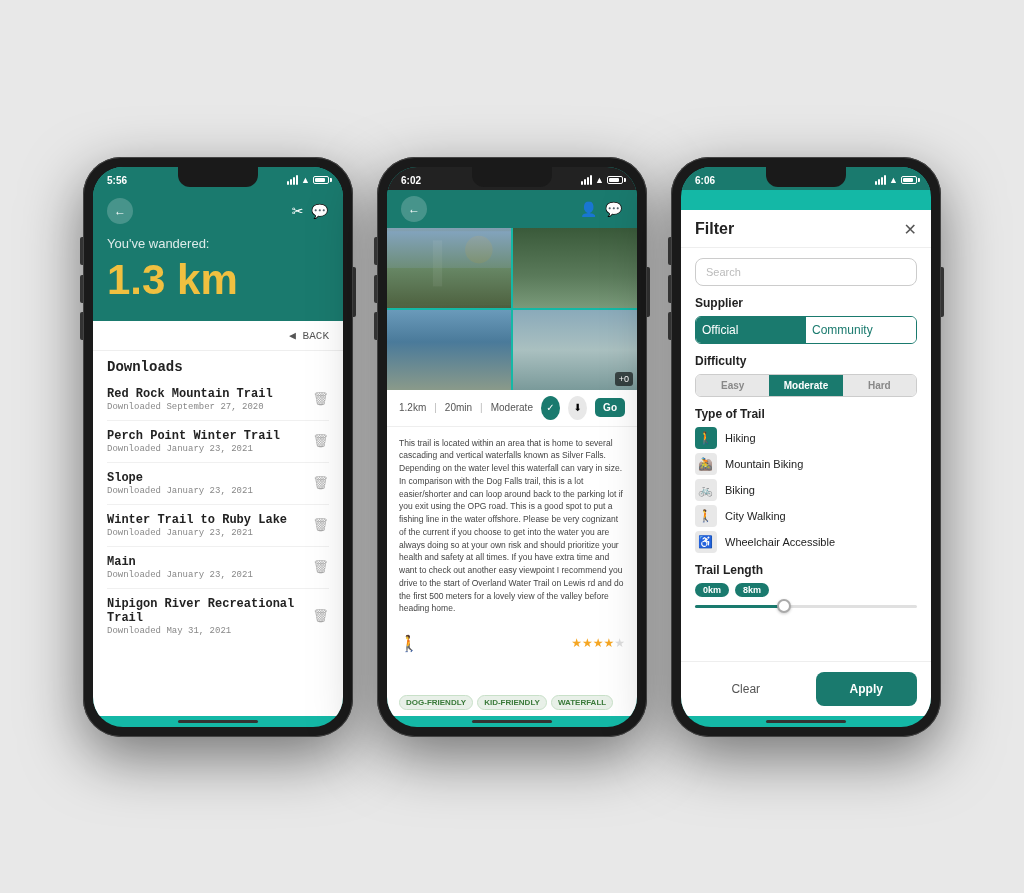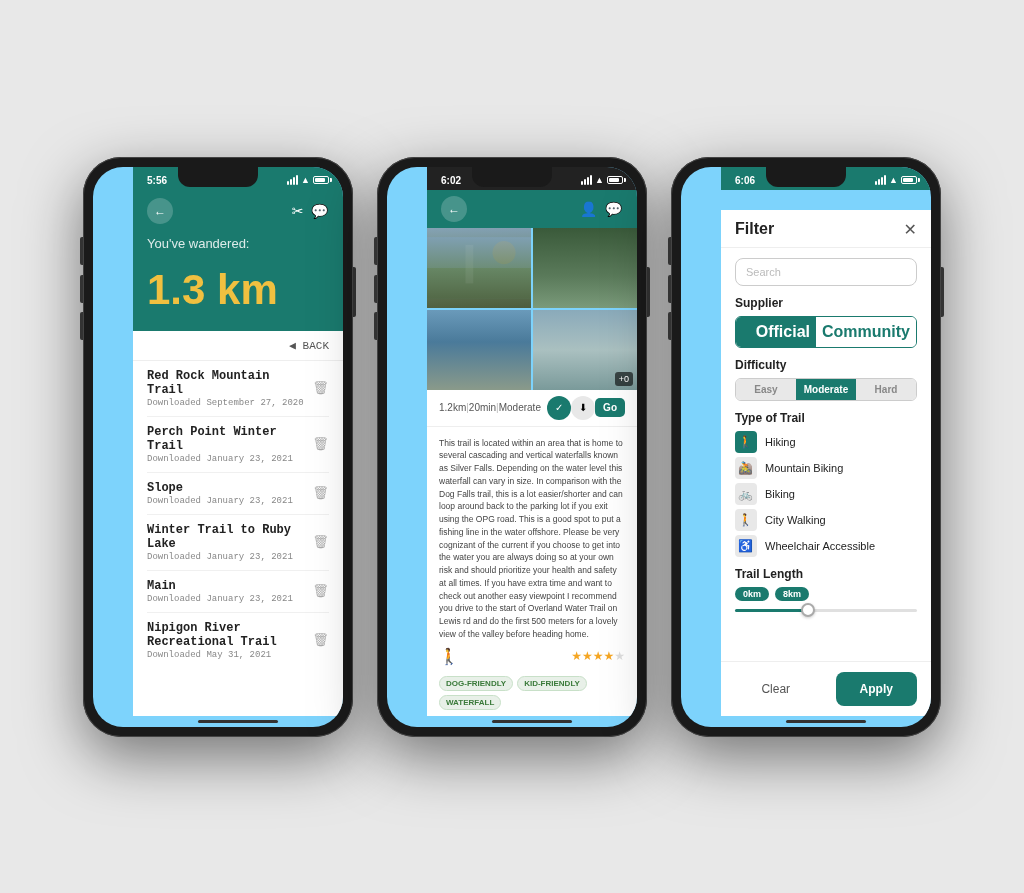--- a/index.html
+++ b/index.html
@@ -28,25 +28,24 @@
       padding: 10px;
       box-shadow: 0 20px 60px rgba(0,0,0,0.5), inset 0 0 0 1px #444;
       position: relative;
       flex-shrink: 0;
     }
     .phone-inner {
       width: 100%;
       height: 100%;
       border-radius: 30px;
       overflow: hidden;
-      background: #7dd3fc;
+      background: #14b8a6;
       position: relative;
       display: flex;
       flex-direction: column;
-      padding-left: 40px;
     }
     .phone-notch {
       position: absolute;
       top: 10px;
       left: 50%;
       transform: translateX(-50%);
       width: 80px;
       height: 20px;
       background: #1a1a1a;
       border-radius: 0 0 12px 12px;
@@ -166,21 +165,21 @@
       font-size: 12px;
     }
     .nav-icons { display: flex; gap: 8px; }
     .nav-icon {
       color: #fff;
       font-size: 14px;
     }
     .wandered-label {
       color: rgba(255,255,255,0.85);
       font-size: 13px;
-      margin-bottom: 18px;
+      margin-bottom: 8px;
     }
     .wandered-distance {
       color: #f0c040;
       font-size: 42px;
       font-weight: 700;
       line-height: 1;
     }
     .phone1-body {
       flex: 1;
       background: #fff;
@@ -302,20 +301,21 @@
     }
     .photo-cell-4::before {
       content: '';
       position: absolute;
       top: 0; left: 0; right: 0; bottom: 0;
       background: linear-gradient(180deg, #8aaaba 0%, #aac0c0 50%, #7a9a9a 100%);
     }
     .trail-info-bar {
       display: flex;
       align-items: center;
+      gap: 8px;
       padding: 6px 12px;
       border-bottom: 1px solid #eee;
       background: #fff;
       flex-shrink: 0;
     }
     .trail-info-bar span {
       font-size: 10px;
       color: #555;
     }
     .trail-info-bar .sep { color: #bbb; }
@@ -389,20 +389,21 @@
       flex-wrap: wrap;
     }
     .tag {
       background: #e8f0e8;
       color: #3a7a3a;
       border-radius: 10px;
       padding: 2px 6px;
       font-size: 8px;
       font-weight: 600;
       border: 1px solid #c8e0c8;
+      margin-top: 32px;
     }
     .filter-header {
       background: #fff;
       display: flex;
       justify-content: space-between;
       align-items: center;
       padding: 10px 14px 8px;
       border-bottom: 1px solid #eee;
       flex-shrink: 0;
       margin-top: 20px;
@@ -441,23 +442,23 @@
     }
     .toggle-group {
       display: flex;
       border-radius: 6px;
       overflow: hidden;
       border: 1.5px solid #1a7a6e;
     }
     .toggle-btn {
       flex: 1;
       padding: 6px;
-      text-align: right;
-      font-size: 16px;
-      font-weight: 700;
+      text-align: left;
+      font-size: 12px;
+      font-weight: 400;
     }
     .toggle-btn.active {
       background: #1a7a6e;
       color: #fff;
     }
     .toggle-btn.inactive {
       background: #fff;
       color: #1a7a6e;
     }
     .toggle-group-gray {
@@ -611,20 +612,21 @@
           </div>
         </div>
         <div class="wandered-label">You've wandered:</div>
         <div class="wandered-distance">1.3 km</div>
       </div>
 
       <div class="phone1-body">
         <div class="back-nav">
           <span>◀ BACK</span>
         </div>
+        <div class="section-title">Downloads</div>
         <div class="download-list">
           <div class="download-item">
             <div class="download-info">
               <div class="trail-name">Red Rock Mountain Trail</div>
               <div class="download-date">Downloaded September 27, 2020</div>
             </div>
             <span class="delete-icon">🗑</span>
           </div>
           <div class="download-item">
             <div class="download-info">

